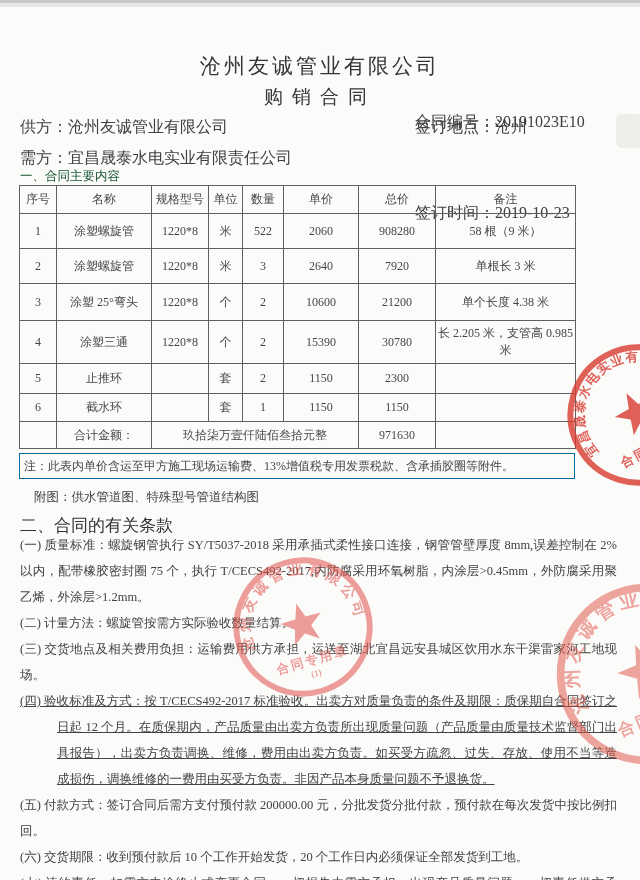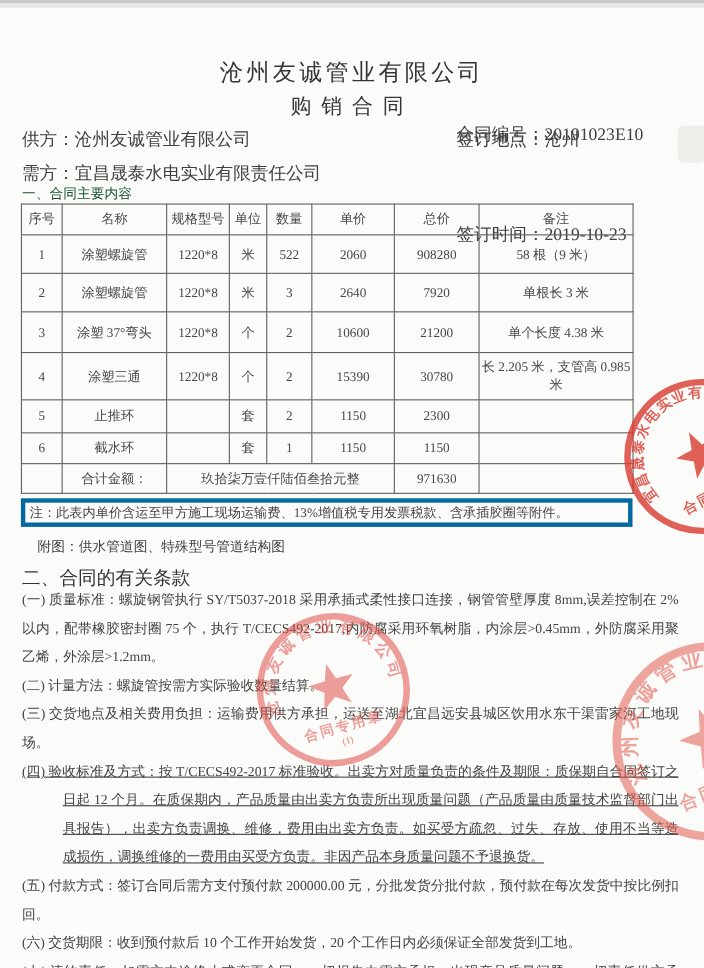--- a/index.html
+++ b/index.html
@@ -48,21 +48,21 @@
   tr.r2     { height: 35px; }
   tr.r3     { height: 37px; }
   tr.r4     { height: 43px; }
   tr.r5     { height: 30px; }
   tr.r6     { height: 28px; }
   tr.totrow { height: 27px; }
   td.remark-wrap { line-height: 1.45; }
 
   .note-box {
     position: absolute; left: 19px; top: 453px; width: 556px; height: 26px;
-    border: 4px solid #0369a1; font-size: 12px; color: #454545;
+    border: 1px solid #0369a1; font-size: 12px; color: #454545;
     display: flex; align-items: center; padding-left: 4px; white-space: nowrap; overflow: hidden;
   }
   .attachment-line { left: 34px; top: 489px; font-size: 12.5px; }
   .section2-heading { left: 20px; top: 514px; font-size: 17px; color: #333; }
 
   .clauses {
     position: absolute; left: 20px; top: 532px; width: 597px;
     font-size: 12.5px; color: #424242;
   }
   .clauses p { line-height: 26px; text-align: justify; }
@@ -131,21 +131,21 @@
       <td>涂塑螺旋管</td>
       <td>1220*8</td>
       <td>米</td>
       <td>3</td>
       <td>2640</td>
       <td>7920</td>
       <td>单根长 3 米</td>
     </tr>
     <tr class="r3">
       <td>3</td>
-      <td>涂塑 37°弯头</td>
+      <td>涂塑 25°弯头</td>
       <td>1220*8</td>
       <td>个</td>
       <td>2</td>
       <td>10600</td>
       <td>21200</td>
       <td>单个长度 4.38 米</td>
     </tr>
     <tr class="r4">
       <td>4</td>
       <td>涂塑三通</td>

